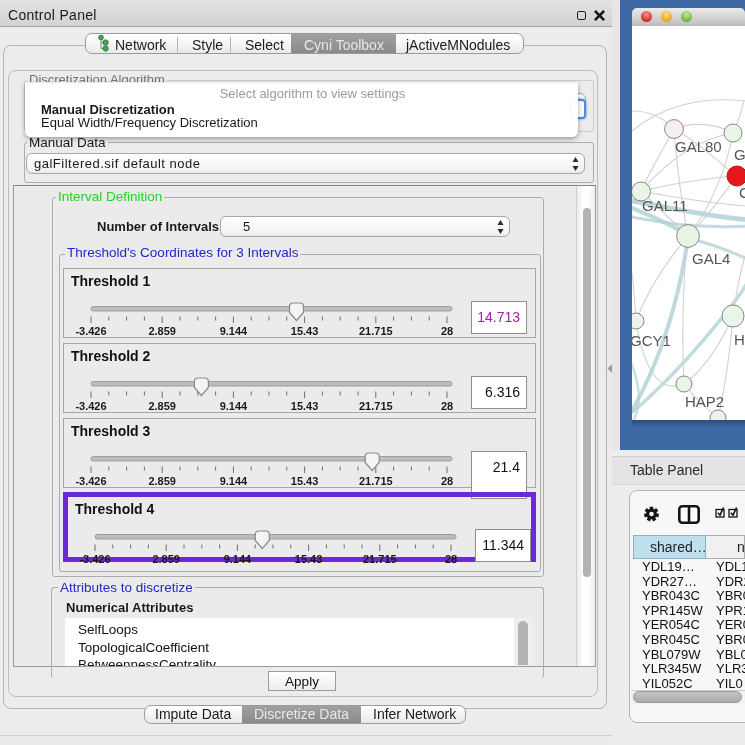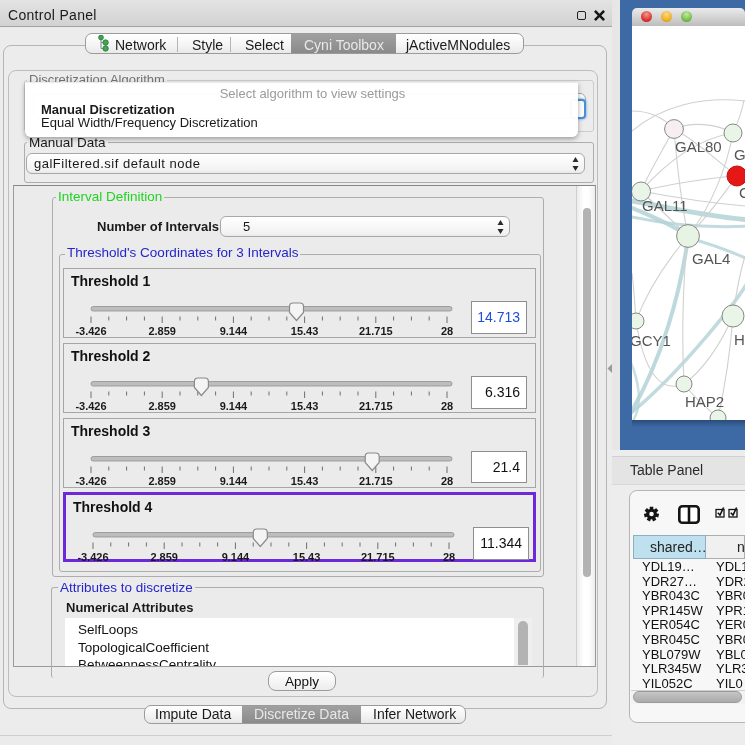--- a/index.html
+++ b/index.html
@@ -112,21 +112,21 @@
       </g>
       <text x="27.0" y="65.5" text-anchor="middle" font-size="11" font-weight="bold" fill="#1a1a1a" font-family="Liberation Sans, sans-serif">-3.426</text>
       <text x="98.2" y="65.5" text-anchor="middle" font-size="11" font-weight="bold" fill="#1a1a1a" font-family="Liberation Sans, sans-serif">2.859</text>
       <text x="169.4" y="65.5" text-anchor="middle" font-size="11" font-weight="bold" fill="#1a1a1a" font-family="Liberation Sans, sans-serif">9.144</text>
       <text x="240.6" y="65.5" text-anchor="middle" font-size="11" font-weight="bold" fill="#1a1a1a" font-family="Liberation Sans, sans-serif">15.43</text>
       <text x="311.8" y="65.5" text-anchor="middle" font-size="11" font-weight="bold" fill="#1a1a1a" font-family="Liberation Sans, sans-serif">21.715</text>
       <text x="383.0" y="65.5" text-anchor="middle" font-size="11" font-weight="bold" fill="#1a1a1a" font-family="Liberation Sans, sans-serif">28</text>
       <path transform="translate(224.5,33)" d="M1 4.5 Q1 1 4.5 1 L11.5 1 Q15 1 15 4.5 L15 10.5 L8 18.5 L1 10.5 Z" fill="#f4f4f4" stroke="#8a8a8a" stroke-width="1.2"></path>
     </svg>
   <div class="ab" style="left:407px;top:32px;width:56px;height:33px;background:#fff;border:1px solid #8e8e8e;box-sizing:border-box;">
-      <span style="position:absolute;right:6px;top:7px;font-size:14px;color:#1d4ed8;margin-left:20px;">14.713</span>
+      <span style="position:absolute;right:6px;top:7px;font-size:14px;color:#a21caf;margin-left:20px;">14.713</span>
     </div>
 </div>
 <div class="ab" style="left:63px;top:343px;width:473px;height:70px;border:1px solid #a6a6a6;box-sizing:border-box;">
   <div class="ab bold" style="left:7px;top:4px;font-size:14px;color:#111;">Threshold 2</div>
   <svg class="ab" style="left:0;top:0;" width="471" height="69" viewBox="0 0 471 69">
       <rect x="27" y="37.5" width="361" height="4.5" rx="2.2" fill="#bdbdbd" stroke="#8f8f8f" stroke-width="0.8"></rect>
       <g stroke="#6f6f6f" stroke-width="1">
         <line x1="27.0" y1="47.5" x2="27.0" y2="54"></line>
         <line x1="44.8" y1="47.5" x2="44.8" y2="51.5"></line>
         <line x1="62.6" y1="47.5" x2="62.6" y2="51.5"></line>
@@ -189,25 +189,25 @@
         <line x1="383.0" y1="47.5" x2="383.0" y2="54"></line>
       </g>
       <text x="27.0" y="65.5" text-anchor="middle" font-size="11" font-weight="bold" fill="#1a1a1a" font-family="Liberation Sans, sans-serif">-3.426</text>
       <text x="98.2" y="65.5" text-anchor="middle" font-size="11" font-weight="bold" fill="#1a1a1a" font-family="Liberation Sans, sans-serif">2.859</text>
       <text x="169.4" y="65.5" text-anchor="middle" font-size="11" font-weight="bold" fill="#1a1a1a" font-family="Liberation Sans, sans-serif">9.144</text>
       <text x="240.6" y="65.5" text-anchor="middle" font-size="11" font-weight="bold" fill="#1a1a1a" font-family="Liberation Sans, sans-serif">15.43</text>
       <text x="311.8" y="65.5" text-anchor="middle" font-size="11" font-weight="bold" fill="#1a1a1a" font-family="Liberation Sans, sans-serif">21.715</text>
       <text x="383.0" y="65.5" text-anchor="middle" font-size="11" font-weight="bold" fill="#1a1a1a" font-family="Liberation Sans, sans-serif">28</text>
       <path transform="translate(300.2,33)" d="M1 4.5 Q1 1 4.5 1 L11.5 1 Q15 1 15 4.5 L15 10.5 L8 18.5 L1 10.5 Z" fill="#f4f4f4" stroke="#8a8a8a" stroke-width="1.2"></path>
     </svg>
-  <div class="ab" style="left:407px;top:32px;width:56px;height:32px;background:#fff;border:1px solid #8e8e8e;box-sizing:border-box;">
+  <div class="ab" style="left:407px;top:32px;width:56px;height:48px;background:#fff;border:1px solid #8e8e8e;box-sizing:border-box;">
       <span style="position:absolute;right:6px;top:7px;font-size:14px;color:#111;">21.4</span>
     </div>
 </div>
-<div class="ab" style="left:63px;top:492px;width:473px;height:70px;border:3px solid #6d28d9;box-sizing:border-box;">
+<div class="ab" style="left:63px;top:492px;width:473px;height:70px;border:5px solid #6d28d9;box-sizing:border-box;">
   <div class="ab bold" style="left:7px;top:4px;font-size:14px;color:#111;">Threshold 4</div>
   <svg class="ab" style="left:0;top:0;" width="471" height="69" viewBox="0 0 471 69">
       <rect x="27" y="37.5" width="361" height="4.5" rx="2.2" fill="#bdbdbd" stroke="#8f8f8f" stroke-width="0.8"></rect>
       <g stroke="#6f6f6f" stroke-width="1">
         <line x1="27.0" y1="47.5" x2="27.0" y2="54"></line>
         <line x1="44.8" y1="47.5" x2="44.8" y2="51.5"></line>
         <line x1="62.6" y1="47.5" x2="62.6" y2="51.5"></line>
         <line x1="80.4" y1="47.5" x2="80.4" y2="51.5"></line>
         <line x1="98.2" y1="47.5" x2="98.2" y2="54"></line>
         <line x1="116.0" y1="47.5" x2="116.0" y2="51.5"></line>
@@ -241,21 +241,21 @@
 </div>
 
 <div class="ab gbox" style="left:51px;top:587px;width:491px;height:90px;border-bottom:none;"></div>
 <div class="ab gtitle" style="left:58px;top:581px;color:#2525cc;background:#ebebeb;">Attributes to discretize</div>
 <div class="ab t13 bold" style="left:55px;top:600px;">Numerical Attributes</div>
 <div class="ab" style="left:65px;top:618px;width:449px;height:48px;background:#fff;"></div>
 <div class="ab" style="left:514px;top:618px;width:18px;height:48px;background:#efefef;"></div>
 <div class="ab" style="left:78px;top:621px;width:300px;height:45px;overflow:hidden;font-size:13.5px;color:#111;line-height:17.5px;">SelfLoops<br>TopologicalCoefficient<br>BetweennessCentrality</div>
 <div class="ab" style="left:518px;top:621px;width:10px;height:44px;background:#b3b3b3;border-radius:5px 5px 0 0;"></div>
 
-<div class="ab" style="left:268px;top:671px;width:68px;height:20px;background:linear-gradient(#ffffff,#ededed);border:1px solid #9c9c9c;border-radius:8px;box-sizing:border-box;text-align:center;"><span style="font-size:13.5px;color:#111;line-height:18px;">Apply</span></div>
+<div class="ab" style="left:268px;top:671px;width:68px;height:20px;background:linear-gradient(#ffffff,#ededed);border:1px solid #9c9c9c;border-radius:0;box-sizing:border-box;text-align:center;"><span style="font-size:13.5px;color:#111;line-height:18px;">Apply</span></div>
 
 <div class="ab" style="left:144px;top:705px;width:322px;height:19px;background:linear-gradient(#ffffff,#f2f2f2 60%,#e7e7e7);border:1px solid #9b9b9b;border-radius:7px;box-sizing:border-box;overflow:hidden;">
   <div class="ab" style="left:97px;top:0;width:119px;height:19px;background:linear-gradient(#a0a0a0,#888888);"></div>
   <div class="ab" style="left:10px;top:0px;font-size:14px;color:#1a1a1a;">Impute Data</div>
   <div class="ab" style="left:109px;top:0px;font-size:14px;color:#e8e8e8;">Discretize Data</div>
   <div class="ab" style="left:228px;top:0px;font-size:14px;color:#1a1a1a;">Infer Network</div>
 </div>
 
 <div class="ab" style="left:0;top:735px;width:612px;height:1px;background:#cfcfcf;"></div>
 <div class="ab" style="left:0;top:736px;width:612px;height:9px;background:#ebebeb;"></div>

